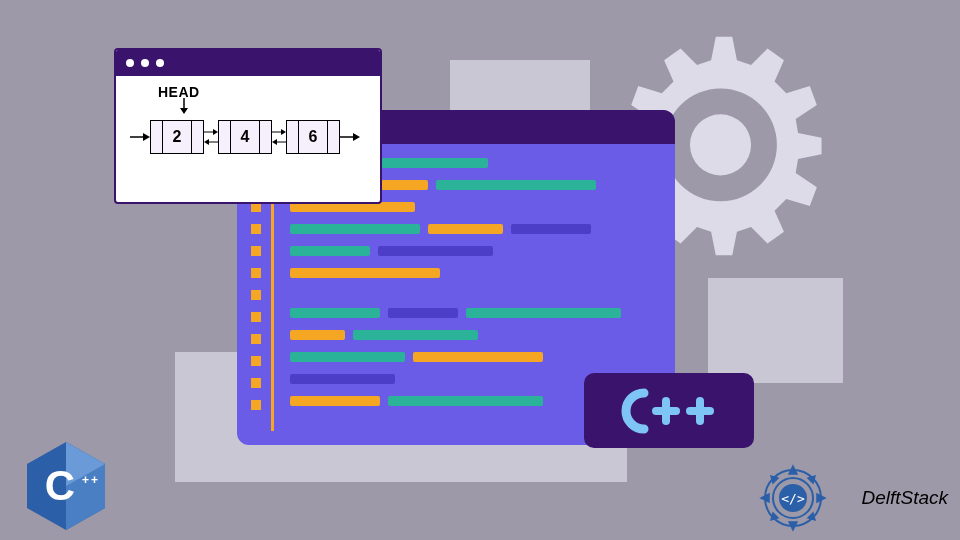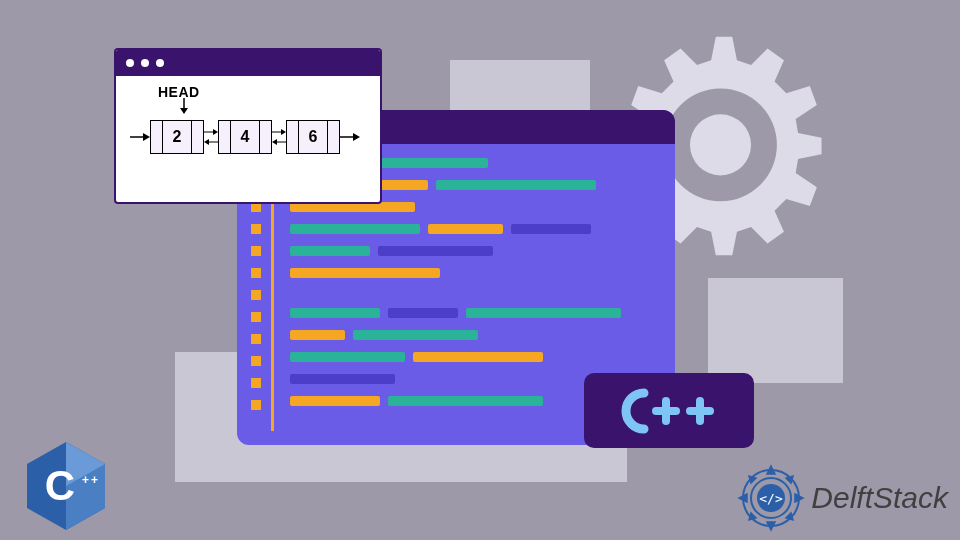--- a/index.html
+++ b/index.html
@@ -198,24 +198,25 @@
   .delft-logo {
     position: absolute;
     right: 12px;
     bottom: 8px;
     display: flex;
     align-items: center;
     gap: 6px;
   }
   .delft-text {
     font-family: Arial, sans-serif;
-    font-size: 30px;
-    color: #404040;
+    font-size: 19px;
+    color: #000000;
     font-weight: 500;
     font-style: italic;
+    margin-left: 28px;
   }
 </style>
 </head>
 <body>
 
 <div class="bg-rect-top"></div>
 <div class="bg-rect-right"></div>
 <div class="bg-rect-bottom"></div>
 
 <svg class="gear" viewBox="0 0 100 100">

